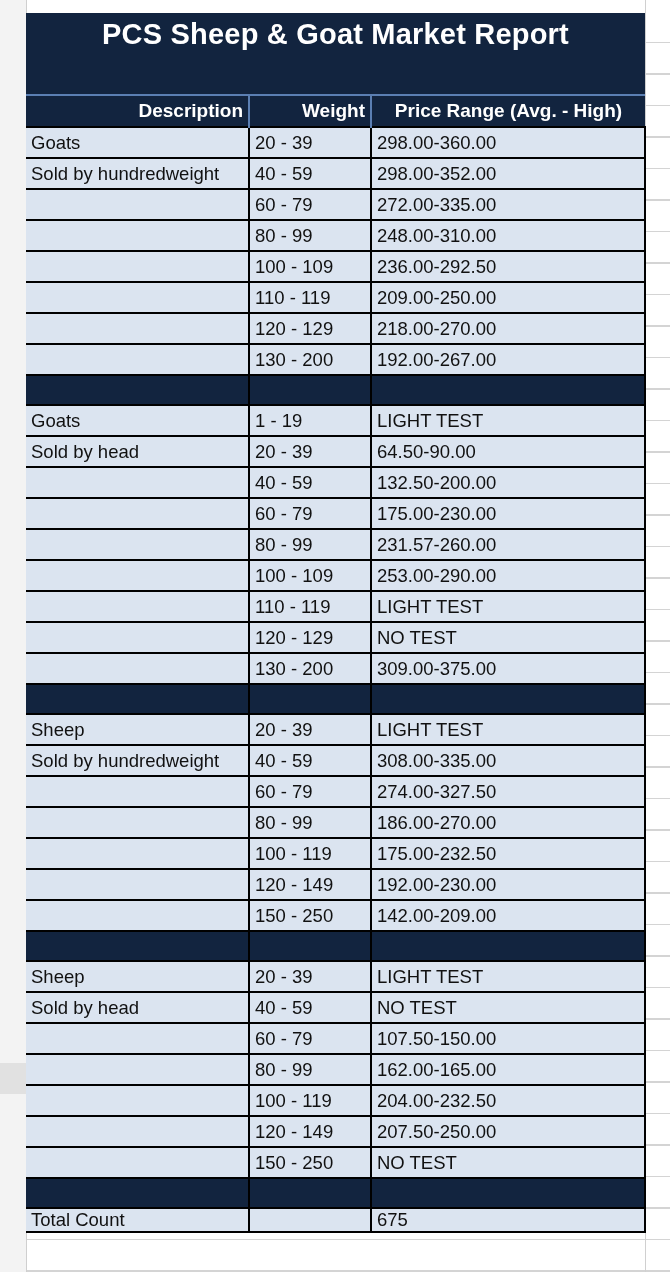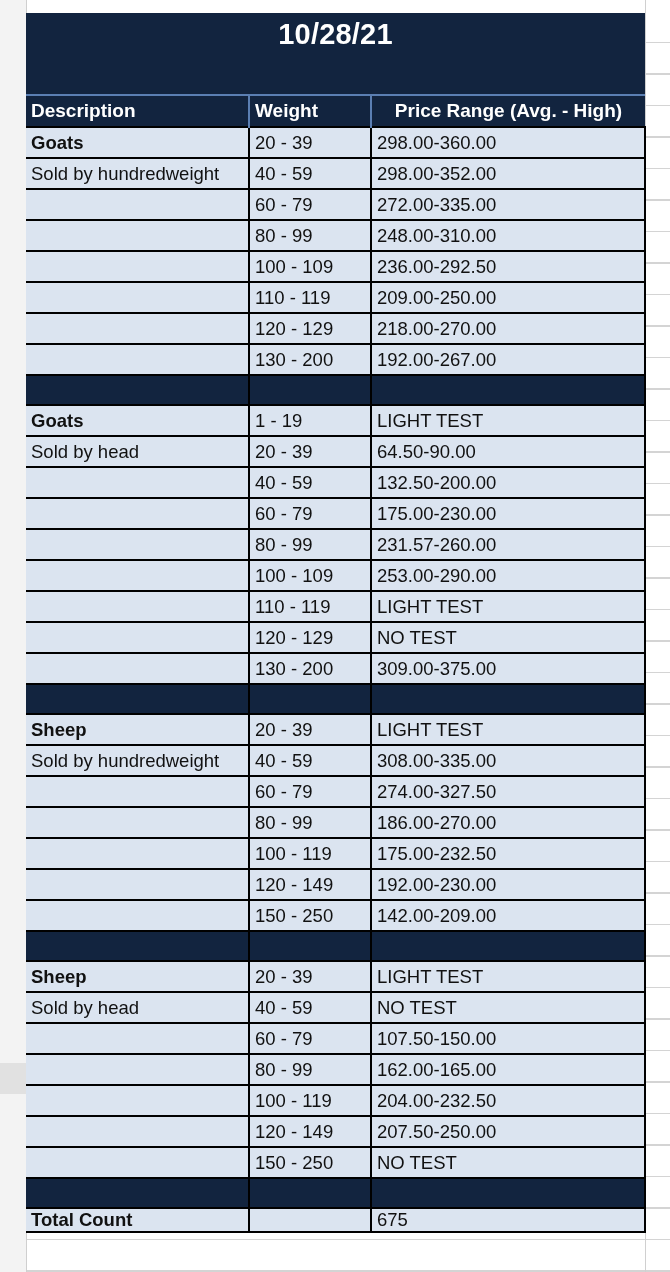--- a/index.html
+++ b/index.html
@@ -26,47 +26,47 @@
     background:#12243f; color:#ffffff; text-align:center;
     font-weight:bold; font-size:29px; line-height:39px;
     height:83px; padding-top:2px; box-sizing:border-box;
     border-bottom:2px solid #5b7fb3;
   }
   .title div { letter-spacing:0.2px; }
   table { border-collapse:collapse; width:619px; table-layout:fixed; }
   col.c1 { width:223px; } col.c2 { width:122px; } col.c3 { width:274px; }
   th {
     background:#12243f; color:#ffffff; font-weight:bold; font-size:19px;
-    height:31px; text-align:left; padding:0 5px; box-sizing:border-box;
+    height:31px; text-align:right; padding:0 5px; box-sizing:border-box;
     border-left:2px solid #5b7fb3;
   }
   th:first-child { border-left:none; }
   th.price { text-align:center;margin-top:24px; }
   td {
     background:#dbe4f0; color:#111; font-size:18.5px; height:31px;
     padding:0 5px; box-sizing:border-box; white-space:nowrap;
     border:2px solid #000; border-left:none; border-right:none;
   }
   td + td { border-left:2px solid #000; }
   tr td:last-child { border-right:2px solid #000; text-align:left; }
-  td.bold { font-weight:bold;margin-left:41px; }
+  td.bold { font-weight:normal;margin-left:41px; }
   tr.spacer td { background:#12243f; height:30px; }
   tr.total td { height:14px; }
 </style>
 </head>
 <body>
 
 <div class="grid-bg"></div>
 <div class="gutter-left"></div>
 <div class="row-hl"></div>
 <div class="gutter-right"></div>
 
 <div class="sheet">
   <div class="title">
-    <div>10/28/21</div>
+    <div>PCS Sheep &amp; Goat Market Report</div>
   </div>
   <table>
     <colgroup>
         <col class="c1">
         <col class="c2">
         <col class="c3">
       </colgroup>
     <thead>
       <tr>
         <th>Description</th>

